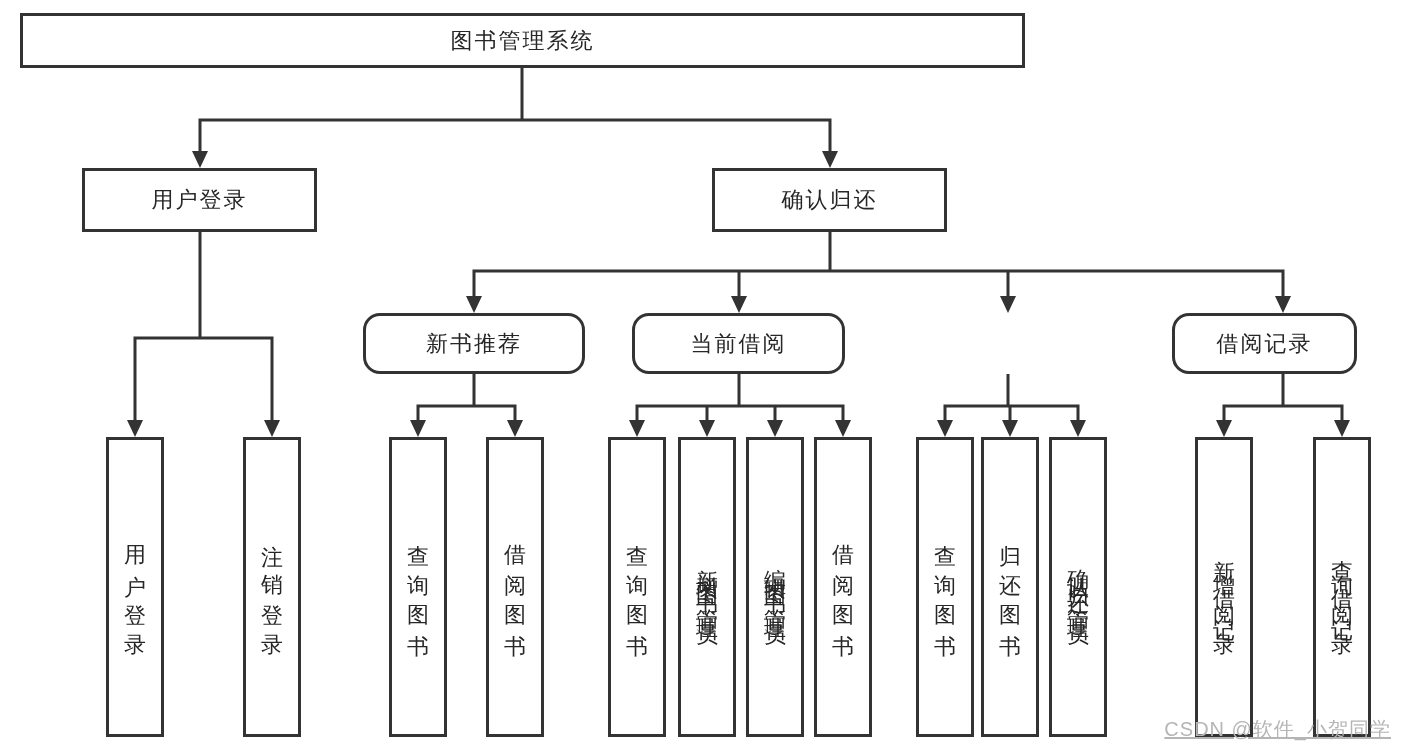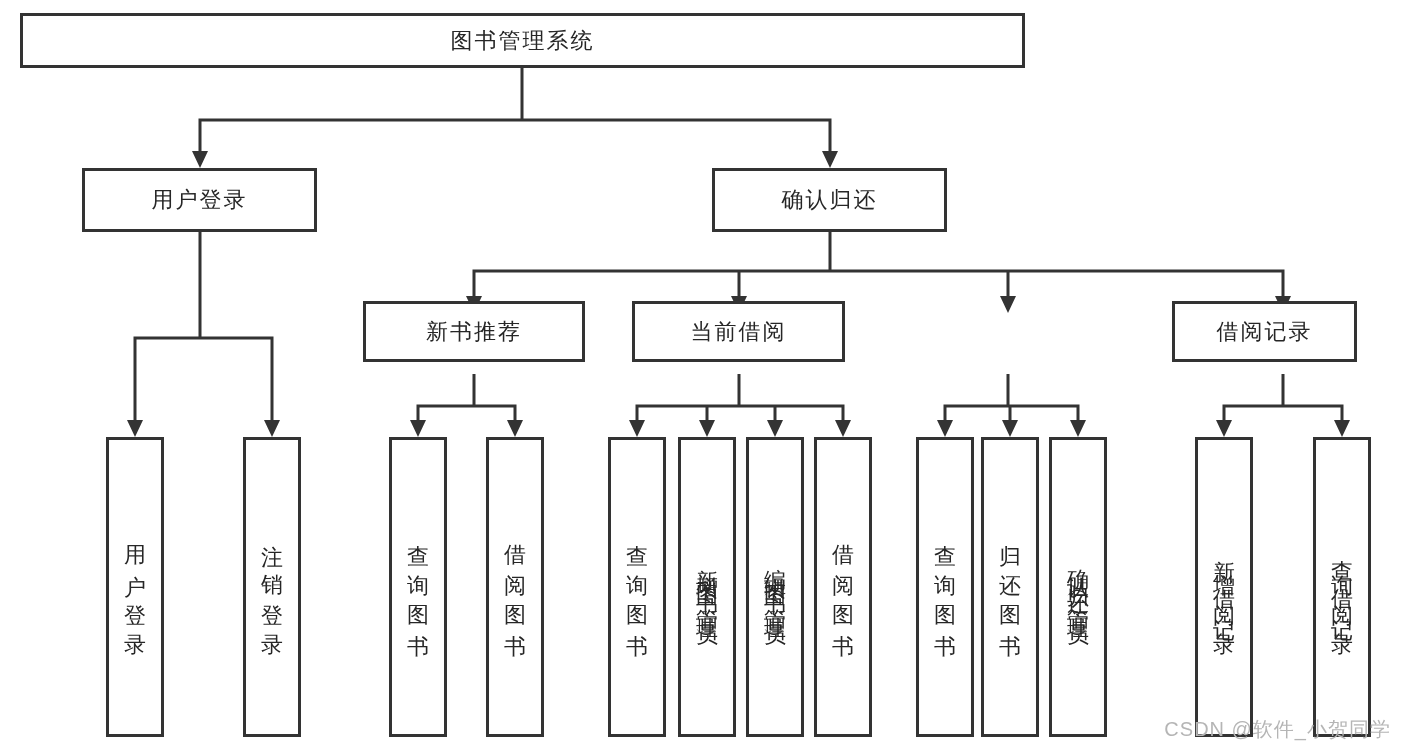--- a/index.html
+++ b/index.html
@@ -27,21 +27,21 @@
     background: #ffffff;
     display: flex;
     align-items: center;
     justify-content: center;
     font-size: 22px;
     letter-spacing: 2px;
     color: #262626;
   }
   .root  { left: 20px;  top: 13px;  width: 1005px; height: 55px; }
   .lvl2  { top: 168px; width: 235px; height: 64px; }
-  .lvl3  { top: 301px; height: 61px; }
+  .lvl3  { top: 313px; height: 61px; border-radius: 17px; }
   .leaf  {
     position: absolute;
     top: 437px;
     width: 58px;
     height: 300px;
     border: 3px solid #333333;
     background: #ffffff;
     display: flex;
     align-items: center;
     justify-content: center;
@@ -59,20 +59,21 @@
   .ls9 span { letter-spacing: 8px;  }
   #watermark {
     position: absolute;
     right: 14px;
     bottom: 4px;
     font-size: 20px;
     color: #b5b5b5;
     letter-spacing: 1px;
     z-index: 5;
     white-space: nowrap;
+    text-decoration: underline;
   }
 </style>
 </head>
 <body>
 
 <div id="stage">
 
   <svg id="connectors" viewBox="0 0 1405 747" xmlns="http://www.w3.org/2000/svg">
     <path fill="none" stroke="#333333" stroke-width="3" d="
       M522 68 V120 M198.5 120 H831.5 M200 120 V152 M830 120 V152

